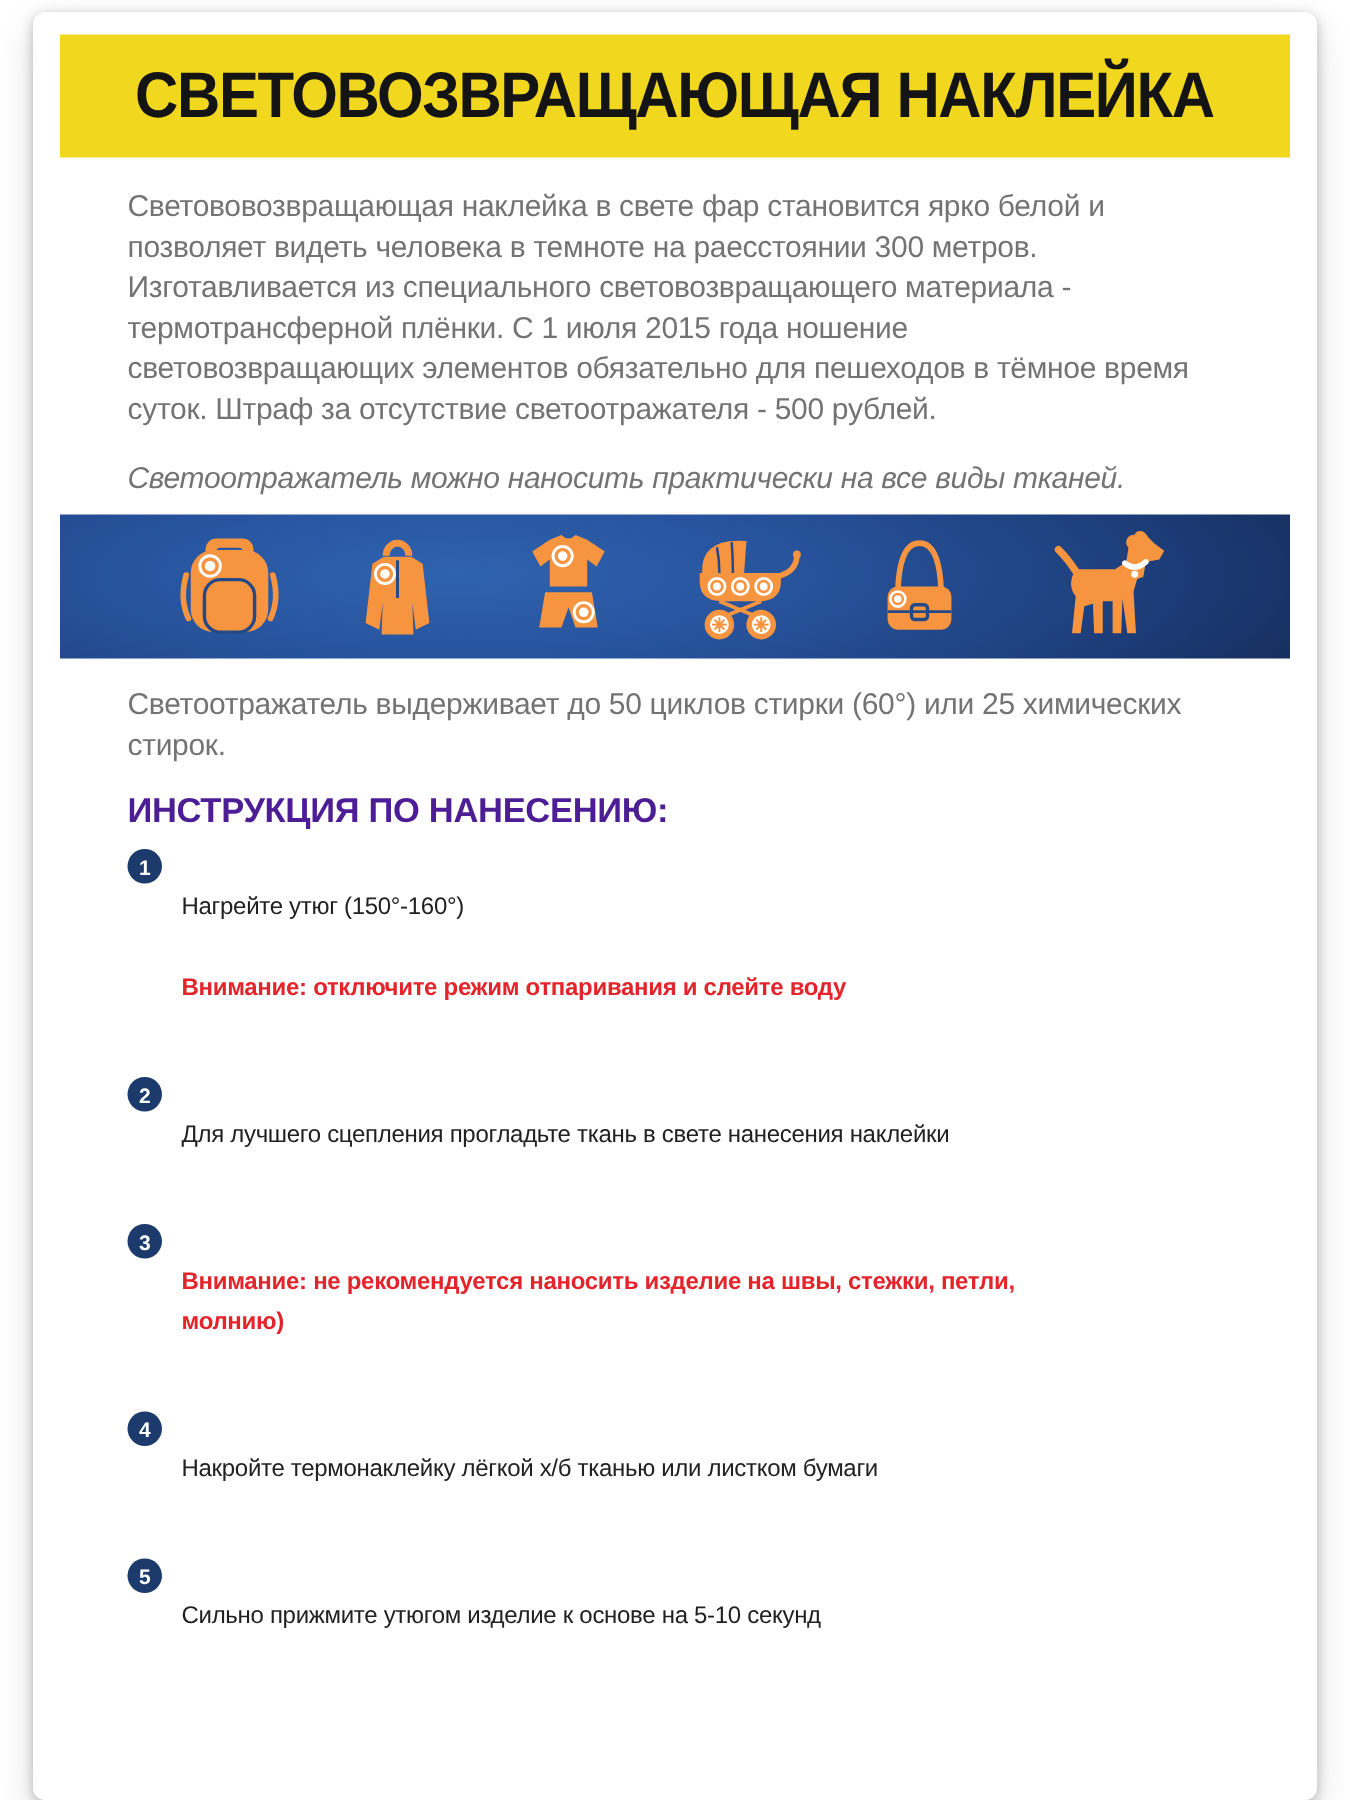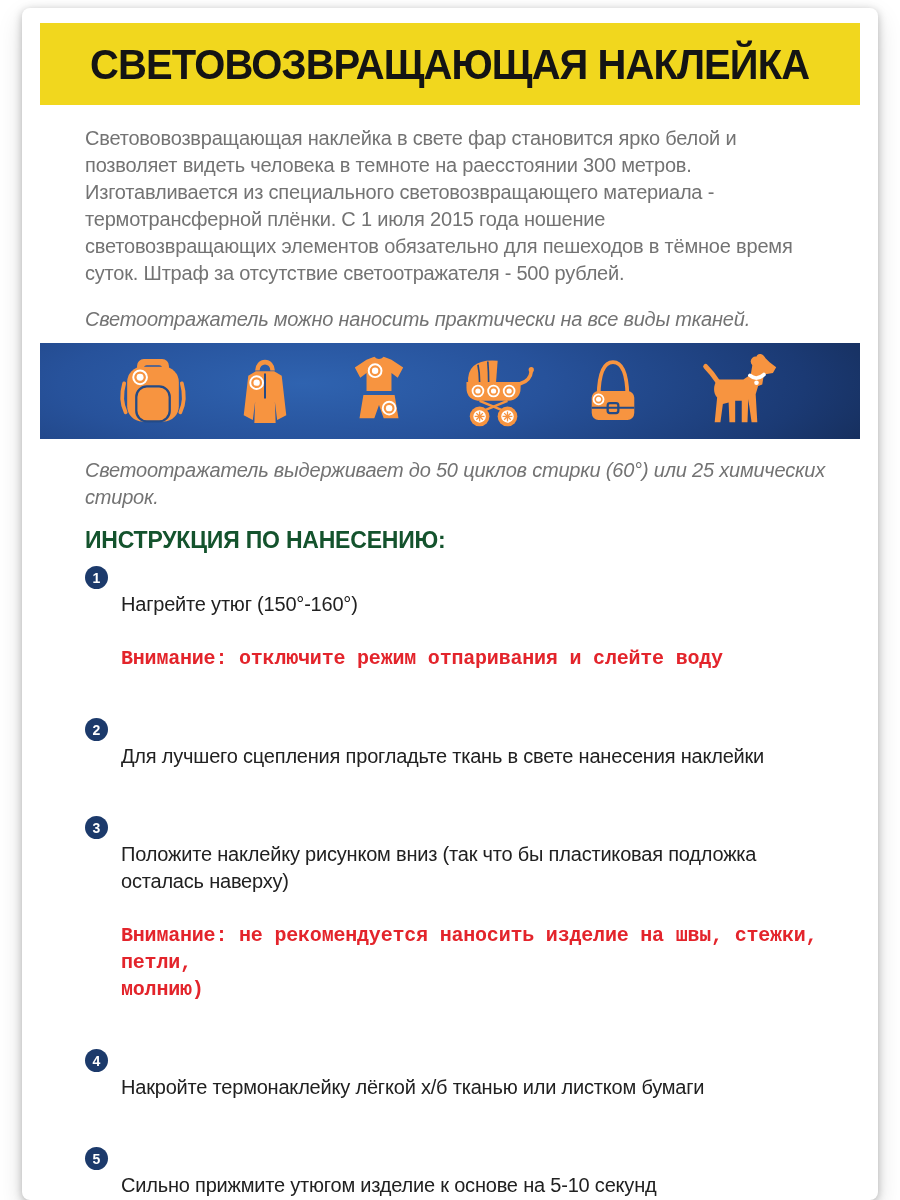--- a/index.html
+++ b/index.html
@@ -11,35 +11,35 @@
   }
   
   .banner-yellow{margin:15px 18px 0;height:82px;background:#F1D71E;
     display:flex;align-items:center;justify-content:center;}
   .poster-title{font-size:43px;font-weight:700;color:#141414;letter-spacing:-1px;
     white-space:nowrap;transform:scaleX(.93);transform-origin:50% 50%;}
   
   .txt{font-size:20px;line-height:27px;color:#737373;white-space:pre-line;letter-spacing:-0.2px;}
   .intro{margin:20px 40px 0 63px;}
   .fabrics{margin:19px 40px 0 63px;font-style:italic;}
-  .wash{margin:18px 40px 0 63px;font-style:italic;}
+  .wash{margin:18px 40px 0 63px;}
   
   .banner-icons{margin:10px 18px 0;height:96px;
     background:radial-gradient(85% 180% at 32% 42%, #2f63b0 0%, #27529b 35%, #1b3a74 72%, #122549 100%);
     display:flex;align-items:center;justify-content:space-evenly;padding:0 38px;}
   .icon-cell{display:flex;align-items:center;justify-content:center;}
   .icon-cell svg{display:block;}
   
-  .heading{margin:16px 40px 0 63px;font-size:23px;font-weight:700;color:#14532d;letter-spacing:-0.2px;}
+  .heading{margin:16px 40px 0 63px;font-size:23px;font-weight:700;color:#4c1d95;letter-spacing:-0.2px;}
   .steps{margin:10px 12px 0 63px;padding:0;list-style:none;}
   .step{display:flex;gap:13px;margin-bottom:17px;}
   .badge{flex:0 0 auto;width:23px;height:23px;border-radius:50%;background:#1C3A6B;color:#fff;
     font-size:14px;font-weight:700;display:flex;align-items:center;justify-content:center;margin-top:2px;}
-  .step-text{font-size:20px;line-height:27px;color:#212121;white-space:pre-line;letter-spacing:-0.2px;}
-  .warning{color:#E3242B;font-weight:700;white-space:pre-line;font-family:Liberation Mono, monospace;}
+  .step-text{font-size:16px;line-height:27px;color:#212121;white-space:pre-line;letter-spacing:-0.2px;}
+  .warning{color:#E3242B;font-weight:700;white-space:pre-line;}
 </style>
 </head>
 <body>
 
 <div class="card">
 
   <div class="banner-yellow">
     <div class="poster-title">СВЕТОВОЗВРАЩАЮЩАЯ НАКЛЕЙКА</div>
   </div>
 
@@ -168,22 +168,20 @@
     </li>
     <li class="step">
       <span class="badge">2</span>
       <div class="step-text">
         <div>Для лучшего сцепления прогладьте ткань в свете нанесения наклейки</div>
       </div>
     </li>
     <li class="step">
       <span class="badge">3</span>
       <div class="step-text">
-        <div>Положите наклейку рисунком вниз (так что бы пластиковая подложка
-осталась наверху)</div>
         <div class="warning">Внимание: не рекомендуется наносить изделие на швы, стежки, петли,
 молнию)</div>
       </div>
     </li>
     <li class="step">
       <span class="badge">4</span>
       <div class="step-text">
         <div>Накройте термонаклейку лёгкой х/б тканью или листком бумаги</div>
       </div>
     </li>

